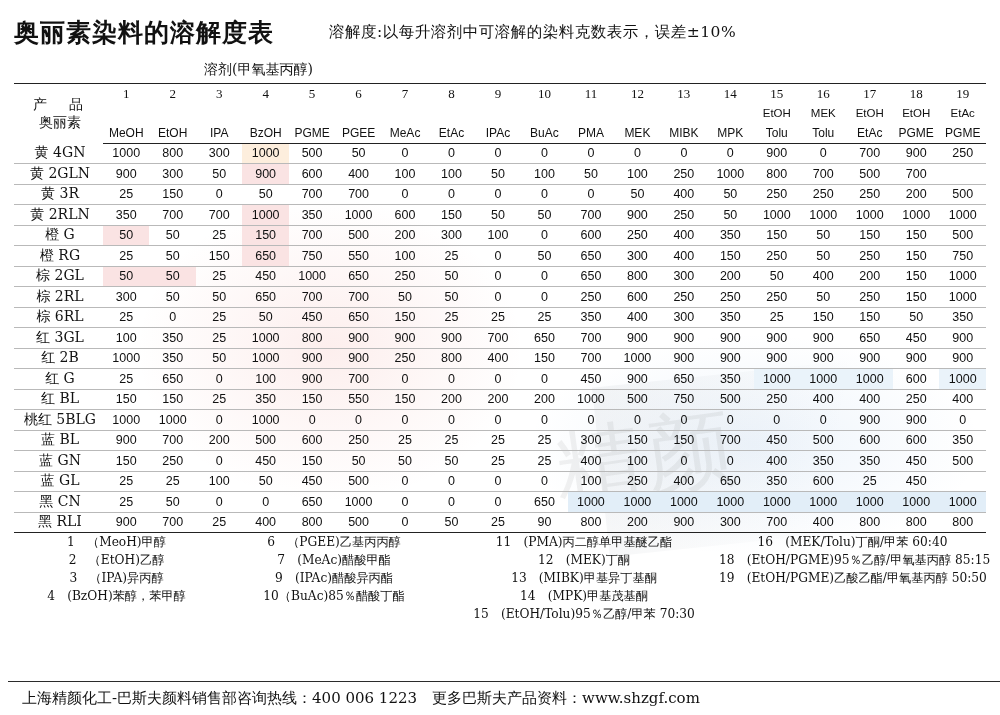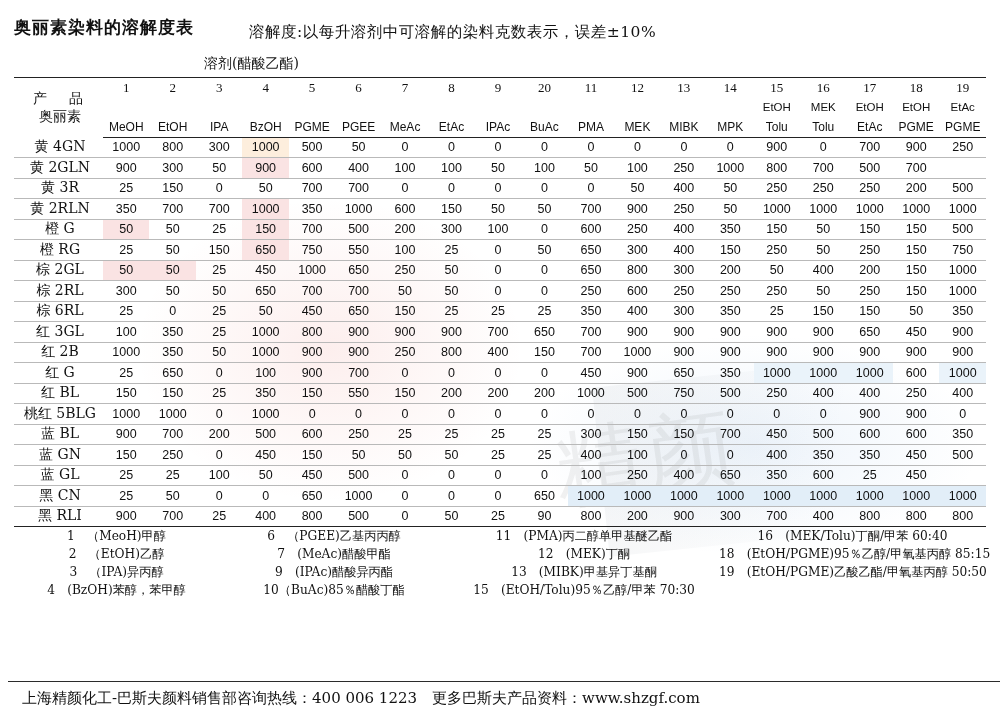--- a/index.html
+++ b/index.html
@@ -20,21 +20,21 @@
   .wm3{left:600px;top:370px;width:330px;height:170px;
        background:linear-gradient(105deg, rgba(150,160,170,.10), rgba(150,160,170,0) 70%);
        transform:rotate(-6deg);}
   .wm-text{position:absolute;left:555px;top:400px;font-size:86px;color:rgba(120,120,120,.10);
       letter-spacing:6px;font-family:"DejaVu Serif",serif;transform:rotate(-8deg);z-index:0;}
 
   .page{position:relative;z-index:2;padding:10px 14px 0 14px;box-sizing:border-box;}
 
   .head-row{display:flex;align-items:flex-start;}
   h1{
-    font-size:17px;margin:6px 0 0 0;font-weight:bold;letter-spacing:1px;
+    font-size:25px;margin:6px 0 0 0;font-weight:bold;letter-spacing:1px;
     font-family:Liberation Mono, monospace;
   }
   .note{
     margin-left:55px;margin-top:12px;font-size:15.5px;letter-spacing:.5px;
     font-family:"DejaVu Serif",serif;
   }
   .solvent-label{
     margin:12px 0 4px 190px;font-size:14px;font-family:"DejaVu Serif",serif;
   }
 
@@ -85,39 +85,39 @@
 <div class="wm wm3"></div>
 <div class="wm-text">精颜</div>
 
 <div class="page">
 
   <div class="head-row">
     <h1>奥丽素染料的溶解度表</h1>
     <div class="note">溶解度:以每升溶剂中可溶解的染料克数表示，误差±10%</div>
   </div>
 
-  <div class="solvent-label">溶剂(醋酸乙酯)</div>
+  <div class="solvent-label">溶剂(甲氧基丙醇)</div>
 
   <table class="grid">
     <thead>
       <tr id="hdr-num">
           <td class="corner prod-col hl-top" rowspan="3">
             <span class="l1">产　品</span>
             <span class="l2">奥丽素</span>
           </td>
           <td class="numhead hl-top">1</td>
           <td class="numhead hl-top">2</td>
           <td class="numhead hl-top">3</td>
           <td class="numhead hl-top">4</td>
           <td class="numhead hl-top">5</td>
           <td class="numhead hl-top">6</td>
           <td class="numhead hl-top">7</td>
           <td class="numhead hl-top">8</td>
           <td class="numhead hl-top">9</td>
-          <td class="numhead hl-top">20</td>
+          <td class="numhead hl-top">10</td>
           <td class="numhead hl-top">11</td>
           <td class="numhead hl-top">12</td>
           <td class="numhead hl-top">13</td>
           <td class="numhead hl-top">14</td>
           <td class="numhead hl-top">15</td>
           <td class="numhead hl-top">16</td>
           <td class="numhead hl-top">17</td>
           <td class="numhead hl-top">18</td>
           <td class="numhead hl-top">19</td>
         </tr>
@@ -597,20 +597,21 @@
       <div class="col">
         <div class="li">6　（PGEE)乙基丙丙醇</div>
         <div class="li">7　(MeAc)醋酸甲酯</div>
         <div class="li">9　(IPAc)醋酸异丙酯</div>
         <div class="li">10（BuAc)85％醋酸丁酯</div>
       </div>
       <div class="col">
         <div class="li">11　(PMA)丙二醇单甲基醚乙酯</div>
         <div class="li">12　(MEK)丁酮</div>
         <div class="li">13　(MIBK)甲基异丁基酮</div>
+        <div class="li">14　(MPK)甲基茂基酮</div>
         <div class="li">15　(EtOH/Tolu)95％乙醇/甲苯 70:30</div>
       </div>
       <div class="col">
         <div class="li">16　(MEK/Tolu)丁酮/甲苯 60:40</div>
         <div class="li">18　(EtOH/PGME)95％乙醇/甲氧基丙醇 85:15</div>
         <div class="li">19　(EtOH/PGME)乙酸乙酯/甲氧基丙醇 50:50</div>
       </div>
     </div>
 </div>
 

